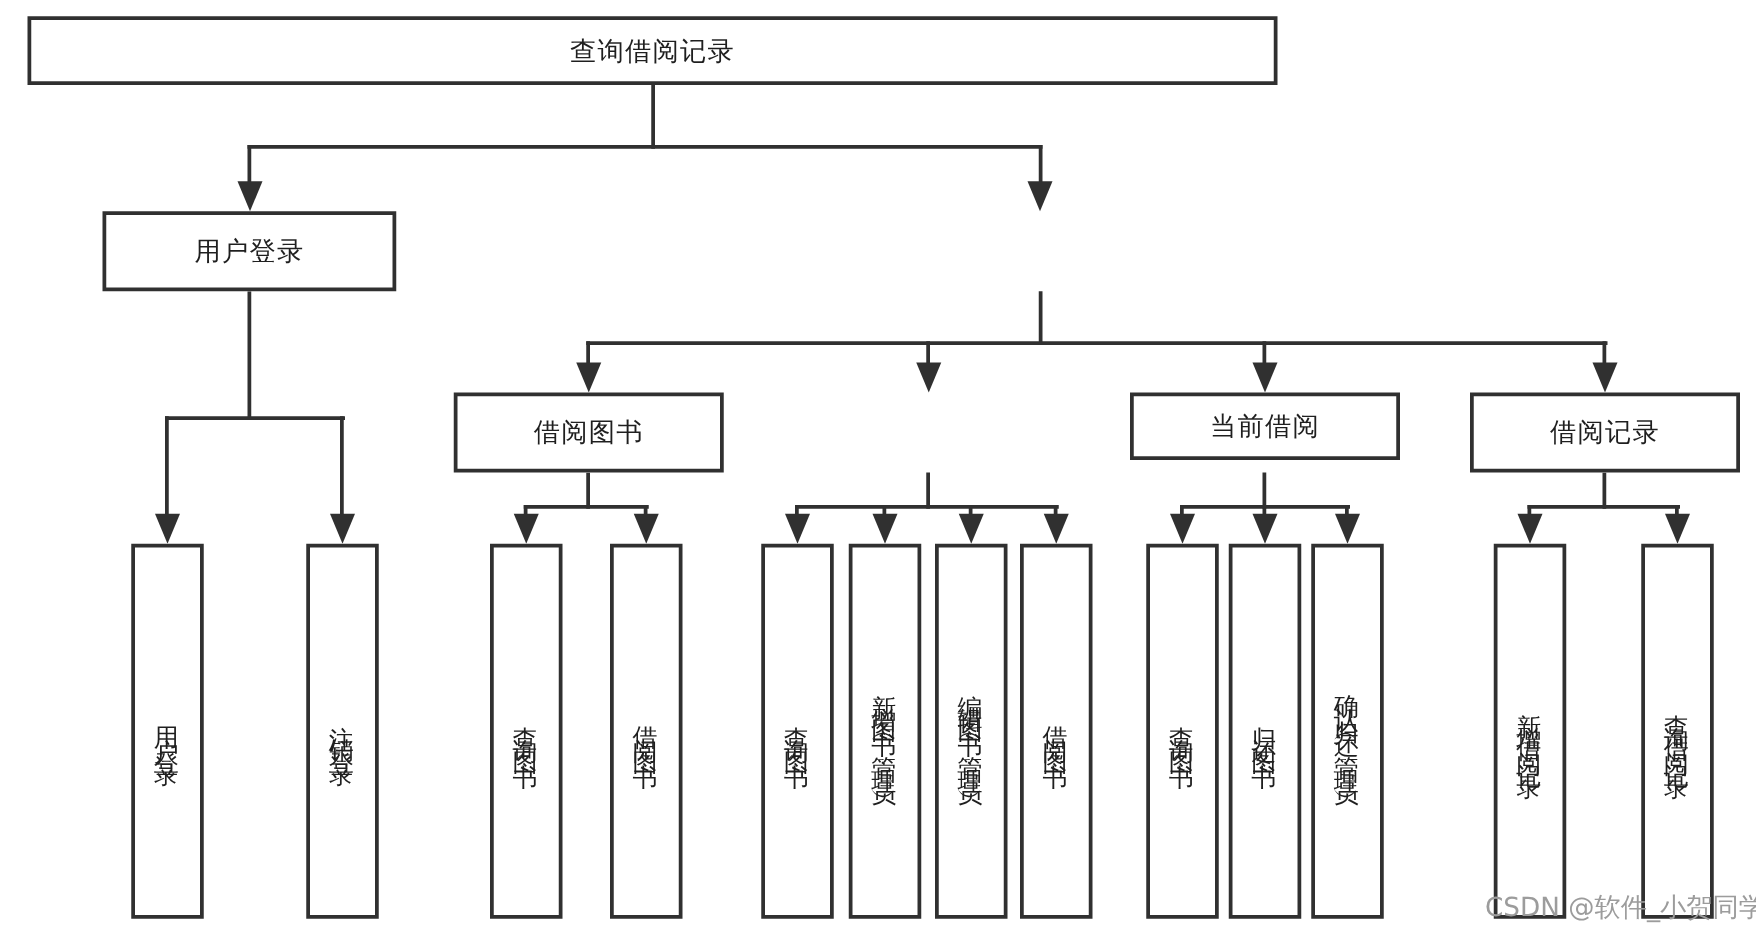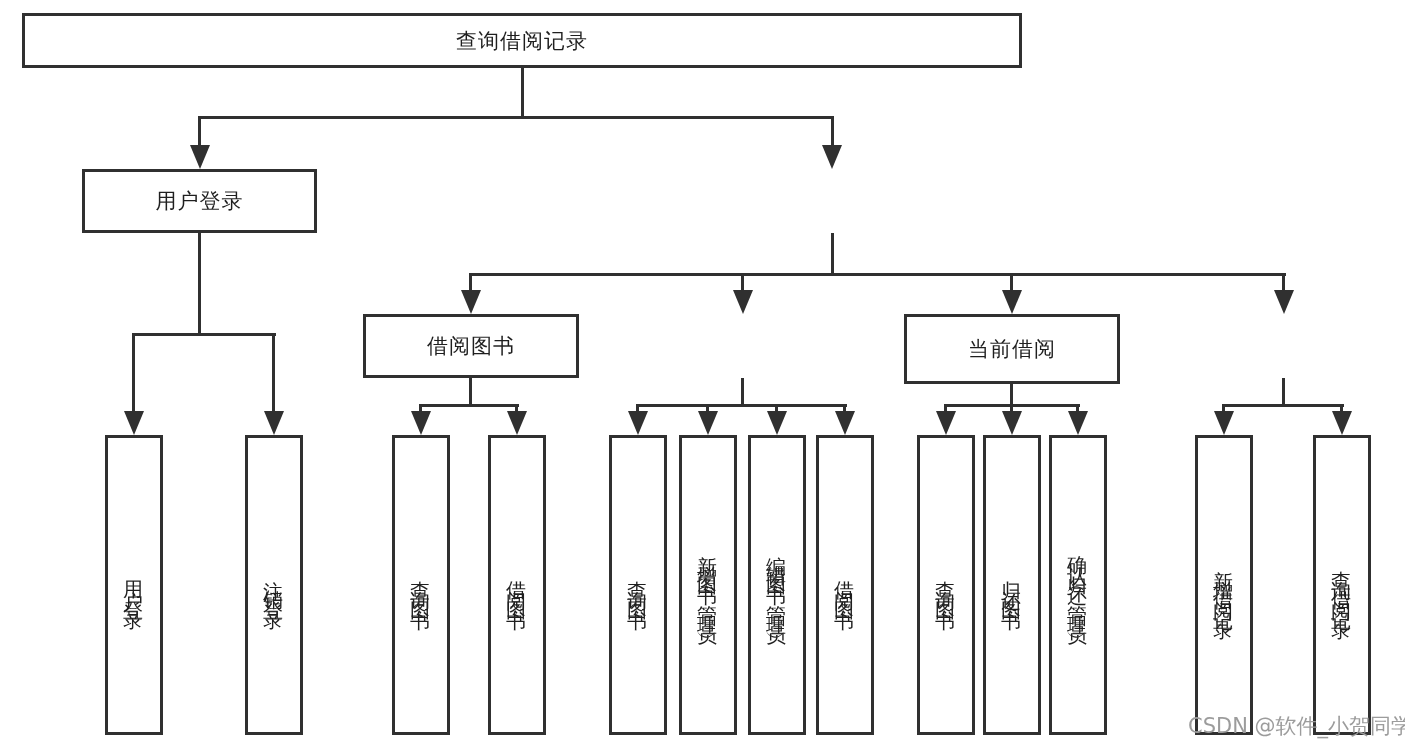--- a/index.html
+++ b/index.html
@@ -104,22 +104,25 @@
   <div class="vl" style="left:1010px;top:273px;height:22px;"></div>
   <div class="vl" style="left:1282px;top:273px;height:22px;"></div>
   <div class="arrow" style="left:461px;top:290px;"></div>
   <div class="arrow" style="left:733px;top:290px;"></div>
   <div class="arrow" style="left:1002px;top:290px;"></div>
   <div class="arrow" style="left:1274px;top:290px;"></div>
 
   <div class="box" style="left:363px;top:314px;width:216px;height:64px;">
     <span>借阅图书</span>
   </div>
-  <div class="box" style="left:904px;top:314px;width:216px;height:70px;">
+  <div class="box" style="left:904px;top:314px;width:216px;height:54px;">
     <span>当前借阅</span>
+  </div>
+  <div class="box" style="left:1176px;top:314px;width:216px;height:64px;">
+    <span>借阅记录</span>
   </div>
 
   <div class="vl" style="left:469px;top:378px;height:29px;"></div>
   <div class="hl" style="left:419px;top:404px;width:100px;"></div>
   <div class="vl" style="left:419px;top:404px;height:12px;"></div>
   <div class="vl" style="left:515px;top:404px;height:12px;"></div>
   <div class="arrow" style="left:411px;top:411px;"></div>
   <div class="arrow" style="left:507px;top:411px;"></div>
 
   <div class="vl" style="left:741px;top:378px;height:29px;"></div>

